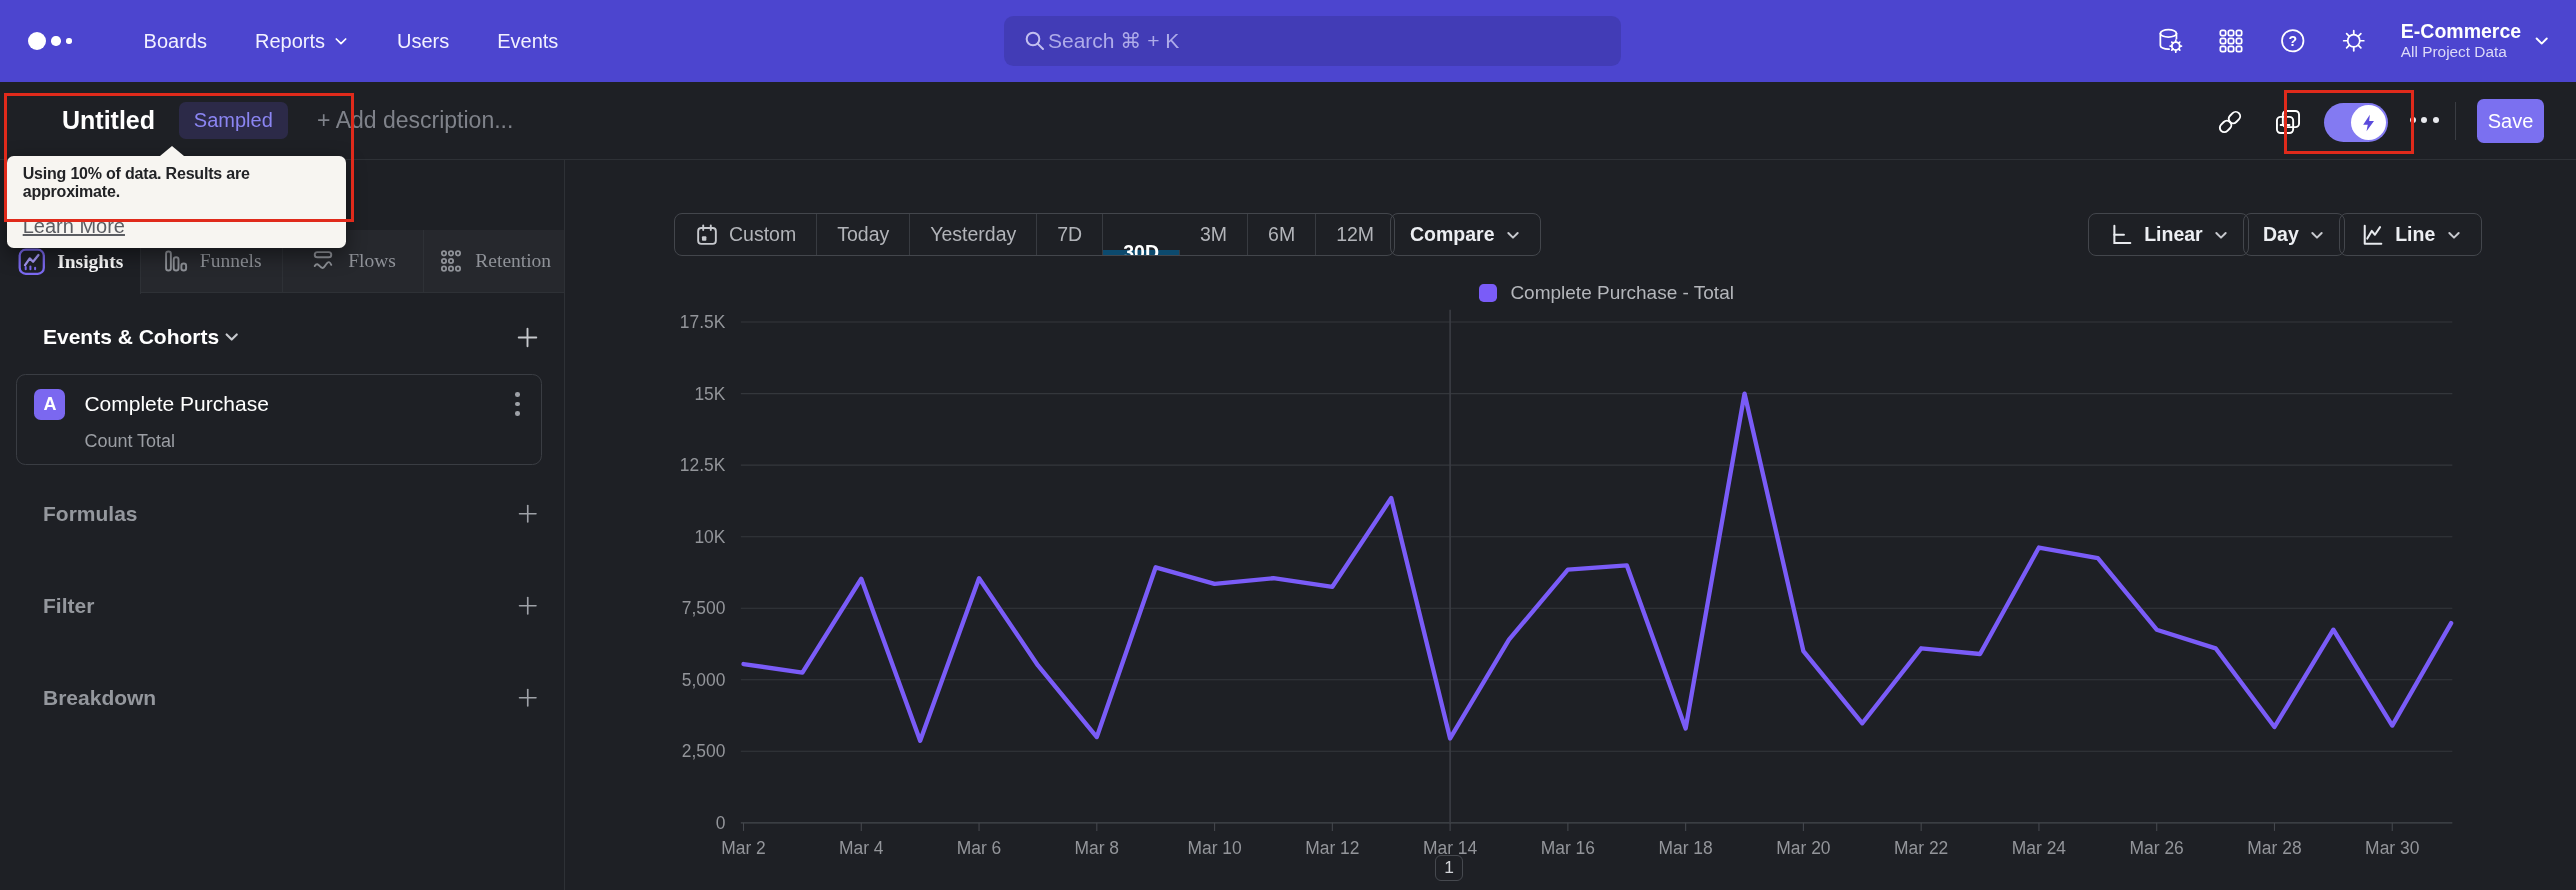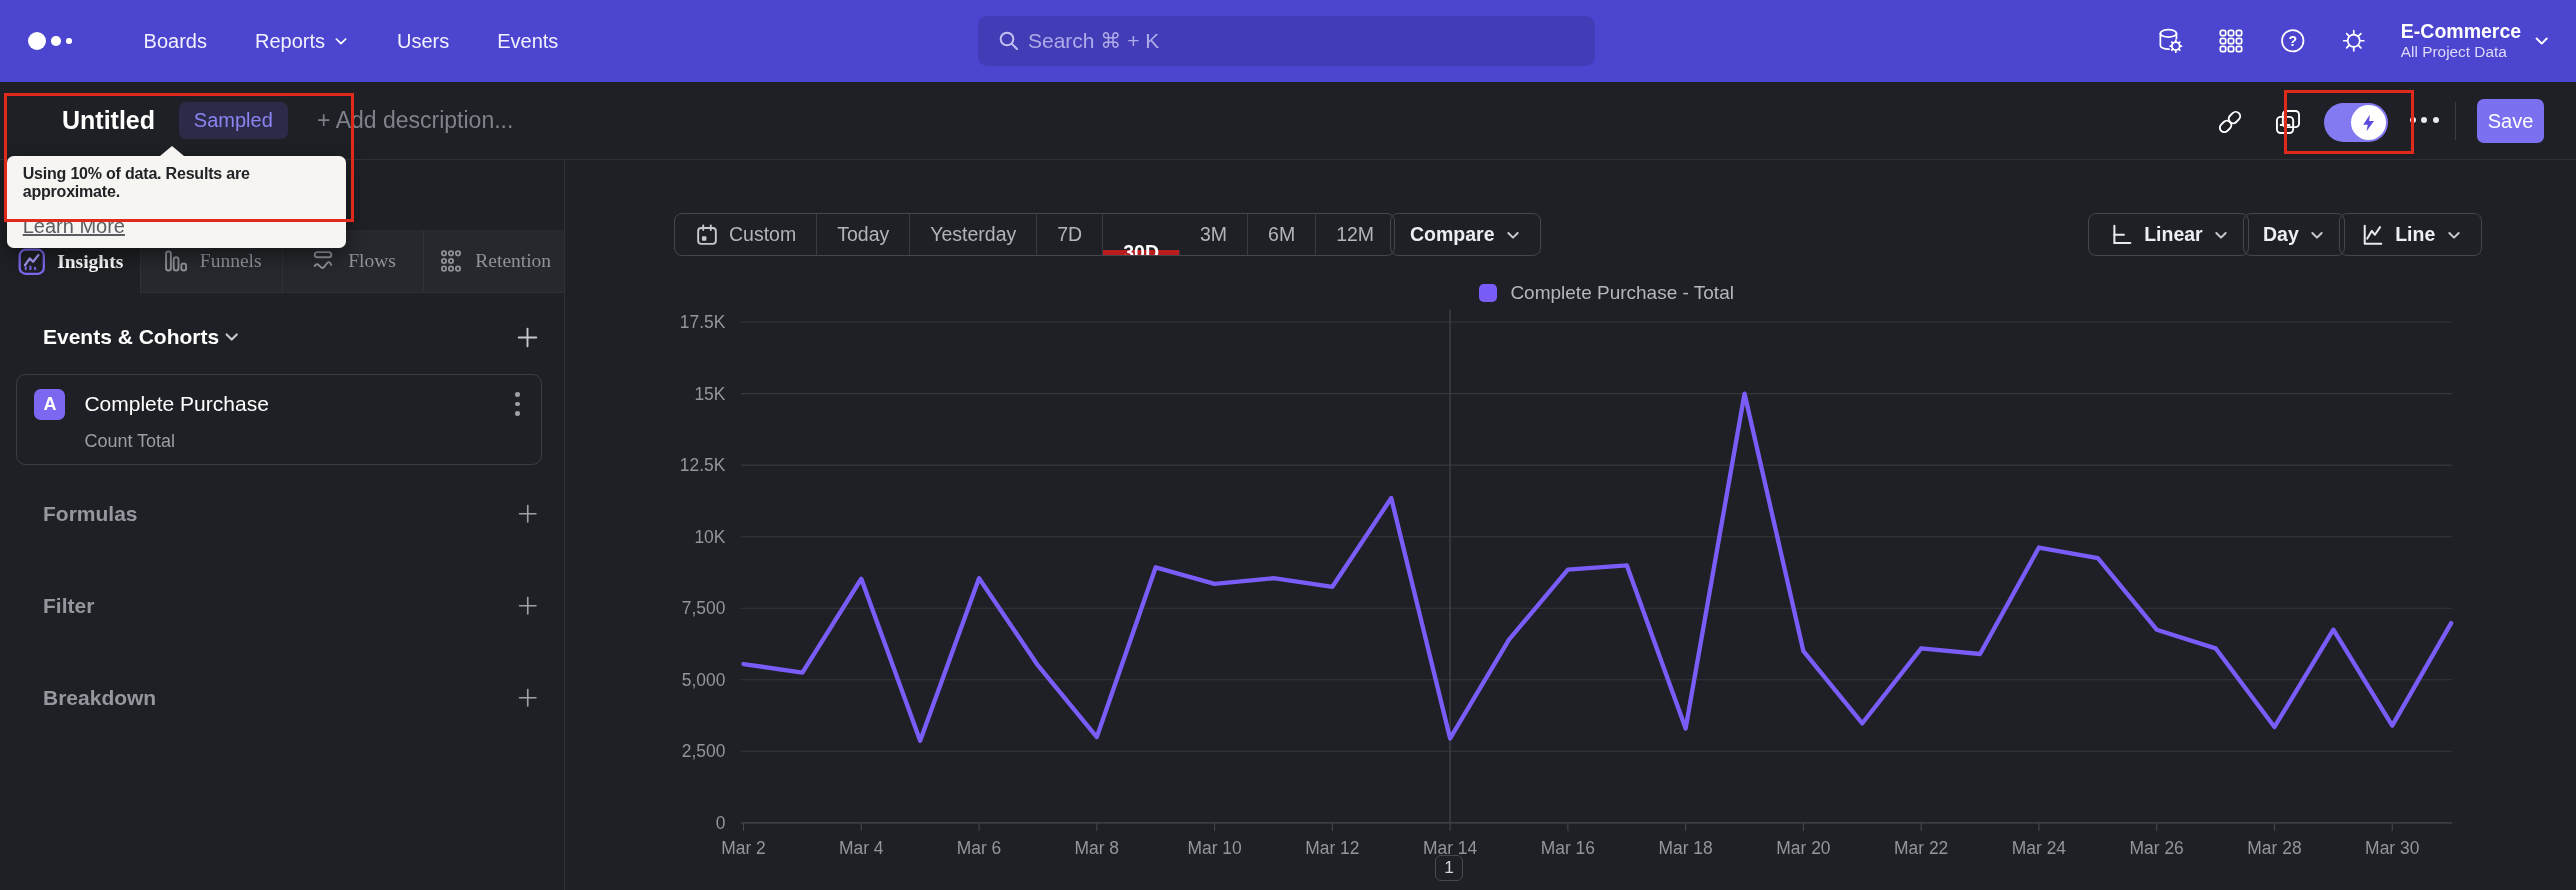--- a/index.html
+++ b/index.html
@@ -7,21 +7,21 @@
   .app { position:relative; width:2576px; height:890px; background:#1e2025; overflow:hidden; }
   svg { display:block; }
 
   
   .navbar { position:absolute; left:0; top:0; width:2576px; height:82px; background:#4c45cf; display:flex; align-items:center; color:#fff; }
   .logo { margin-left:28px; display:flex; align-items:center; gap:5.4px; }
   .logo b1,.logo b2,.logo b3 { display:block; border-radius:50%; background:#fff; }
   .d1 { width:18px; height:18px; } .d2 { width:9.4px; height:9.4px; } .d3 { width:5.4px; height:5.4px; }
   .nav-links { display:flex; margin-left:48px; align-items:center; }
   .nav-link { display:flex; align-items:center; gap:8px; padding:0 24px; font-size:20px; color:#f2f1ff; cursor:pointer; height:82px; }
-  .search { position:absolute; left:978px; top:16px; width:617px; height:50px; background:#423cb6; border-radius:9.4px; display:flex; align-items:center; padding-left:19px; gap:7px; }
+  .search { position:absolute; left:1004px; top:16px; width:617px; height:50px; background:#423cb6; border-radius:9.4px; display:flex; align-items:center; padding-left:19px; gap:1px; }
   .search-text { color:#aeabe9; font-size:21px; }
   .nav-right { position:absolute; right:25.5px; top:0; height:82px; display:flex; align-items:center; gap:32px; }
   .nav-icon { width:29.5px; height:29.5px; display:flex; align-items:center; justify-content:center; cursor:pointer; }
   .project { display:flex; align-items:center; gap:12px; cursor:pointer; }
   .project-txt { display:flex; flex-direction:column; line-height:1.2; }
   .project-name { font-size:19.5px; font-weight:bold; color:#fff; }
   .project-scope { font-size:15.4px; color:#dcdaf8; }
 
   
   .titlebar { position:absolute; left:0; top:82px; width:2576px; height:78px; border-bottom:1.3px solid #2e3136; display:flex; align-items:center; }
@@ -61,21 +61,21 @@
   .kebab { margin-left:auto; display:flex; flex-direction:column; gap:4.7px; cursor:pointer; padding:4px; }
   .kebab i { width:4.7px; height:4.7px; border-radius:50%; background:#9ea1a7; }
   .event-metric { margin-left:50px; margin-top:10.7px; font-size:18px; color:#9b9ea4; }
   .side-row { position:absolute; left:43px; width:499px; height:40px; display:flex; align-items:center; }
   .side-row-label { font-size:21px; font-weight:bold; color:#94979d; }
 
   
   .range-group { position:absolute; left:674px; top:213px; height:43px; display:flex; border:1.3px solid #43464c; border-radius:8px; overflow:hidden; }
   .range-btn { display:flex; align-items:center; gap:10px; padding:0 20px; font-size:19.5px; color:#b2b4b9; border-right:1.3px solid #383b41; cursor:pointer; }
   .range-btn:last-child { border-right:none; }
-  .range-btn.active { background:#b91c1c; color:#fff; font-weight:bold;margin-top:36px; }
+  .range-btn.active { background:#0c4a6e; color:#fff; font-weight:bold;margin-top:36px; }
   .pill-btn { position:absolute; top:213px; height:43px; display:flex; align-items:center; gap:10.7px; padding:0 19px; border:1.3px solid #43464c; border-radius:8px; font-size:19.5px; color:#eceef2; font-weight:bold; cursor:pointer; }
 
   
   .legend { position:absolute; left:1479px; top:282px; display:flex; align-items:center; gap:13.4px; }
   .legend-swatch { width:18px; height:18px; border-radius:4.7px; background:#7a5cf8; }
   .legend-label { font-size:19px; color:#b4b6bb; }
   .chart-wrap { position:absolute; left:657px; top:295px; width:1851px; height:595px; }
   .chart-wrap svg text { font-family:"Liberation Sans", sans-serif; }
   .pagination { position:absolute; left:1435px; top:855px; width:28px; height:25.5px; border:1.3px solid #46494f; border-radius:6px; color:#d2d4d8; font-size:17.4px; display:flex; align-items:center; justify-content:center; cursor:pointer; }
 

